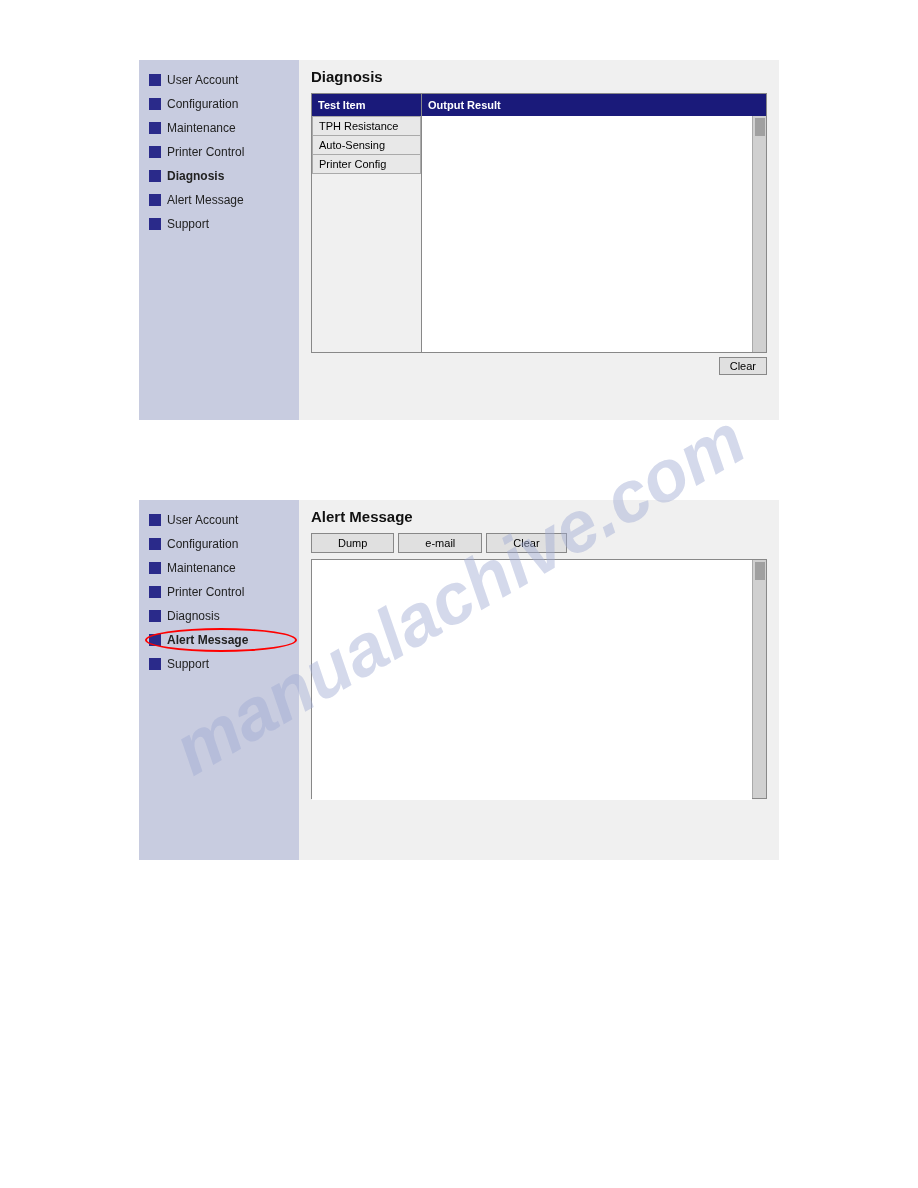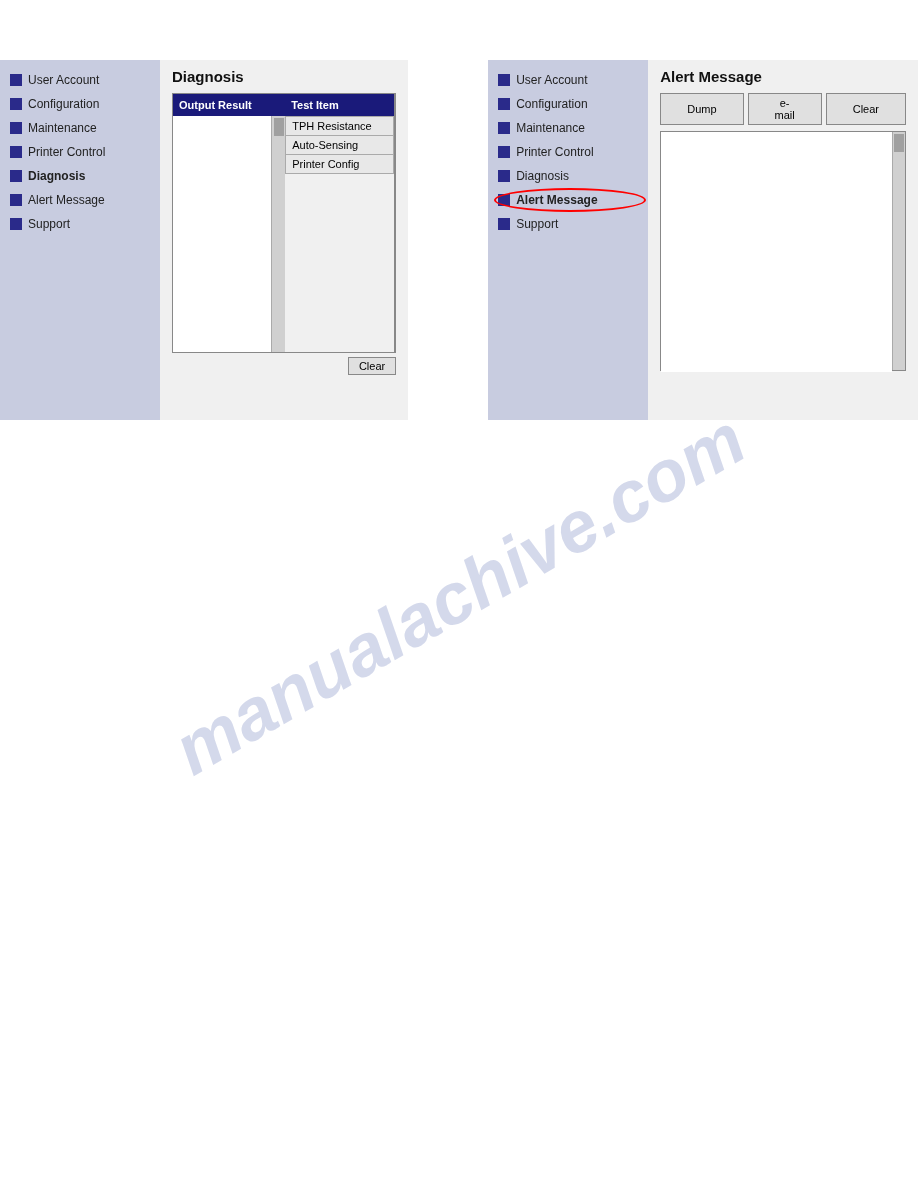--- a/index.html
+++ b/index.html
@@ -28,21 +28,21 @@
       font-weight: bold;
       transform: rotate(-30deg);
       white-space: nowrap;
       user-select: none;
       font-style: italic;
     }
 
     .page-container {
       padding: 60px 0;
       display: flex;
-      flex-direction: row;
+      flex-direction: column;
       align-items: center;
       gap: 80px;
     }
 
     
     .panel {
       display: flex;
       flex-direction: row;
       width: 640px;
     }
@@ -204,36 +204,36 @@
       <div class="sidebar-item">
         <span class="sidebar-icon"></span>
         <span class="sidebar-label">Support</span>
       </div>
     </div>
 
     <div class="main-content">
       <div class="section-title">Diagnosis</div>
       <div style="display:flex; flex-direction:row; border:1px solid #888; height:260px;">
 
+        <div style="width:110px; border-right:1px solid #888; display:flex; flex-direction:column; background:#f0f0f0;">
+          <div class="col-header">Test Item</div>
+          <button class="test-item-btn">TPH Resistance</button>
+          <button class="test-item-btn">Auto-Sensing</button>
+          <button class="test-item-btn">Printer Config</button>
+        </div>
+
         <div style="flex:1; display:flex; flex-direction:column; background:#f0f0f0;">
           <div class="col-header">Output Result</div>
           <div style="flex:1; display:flex; flex-direction:row;">
             <div style="flex:1; background:white; overflow-y:auto;"></div>
             <div style="width:14px; background:#d0d0d0; border-left:1px solid #aaa; display:flex; flex-direction:column; align-items:center; padding-top:2px;">
               <div style="width:10px; height:18px; background:#a0a0a0;"></div>
             </div>
           </div>
         </div>
-
-        <div style="width:110px; border-right:1px solid #888; display:flex; flex-direction:column; background:#f0f0f0;">
-          <div class="col-header">Test Item</div>
-          <button class="test-item-btn">TPH Resistance</button>
-          <button class="test-item-btn">Auto-Sensing</button>
-          <button class="test-item-btn">Printer Config</button>
-        </div>
       </div>
       <div class="clear-btn-row">
         <button class="clear-btn">Clear</button>
       </div>
     </div>
   </div>
 
   <div class="panel">
 
     <div class="sidebar">

